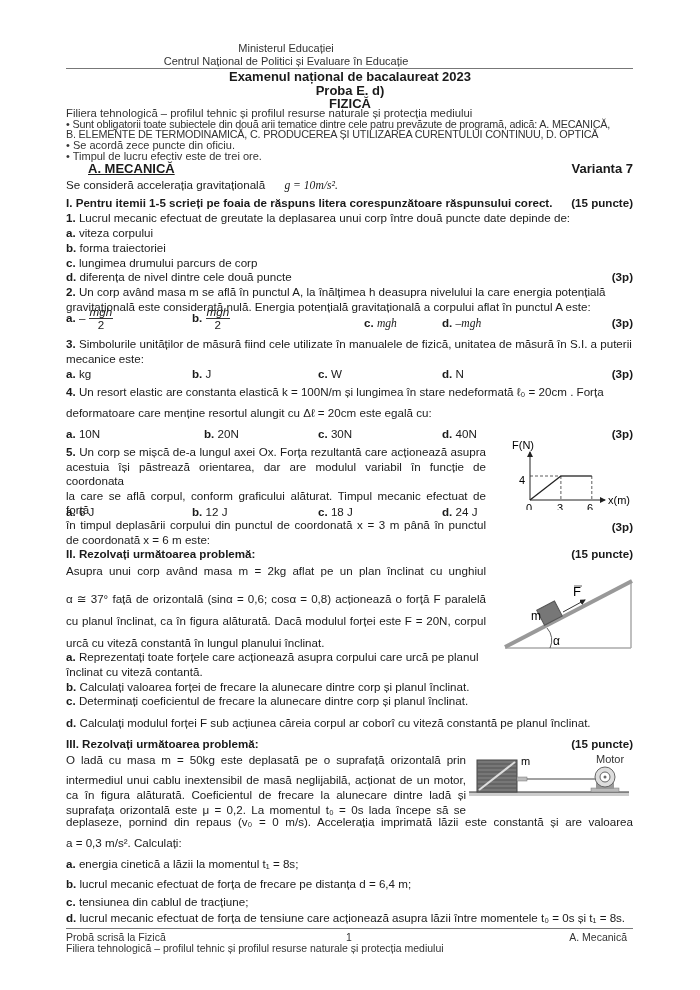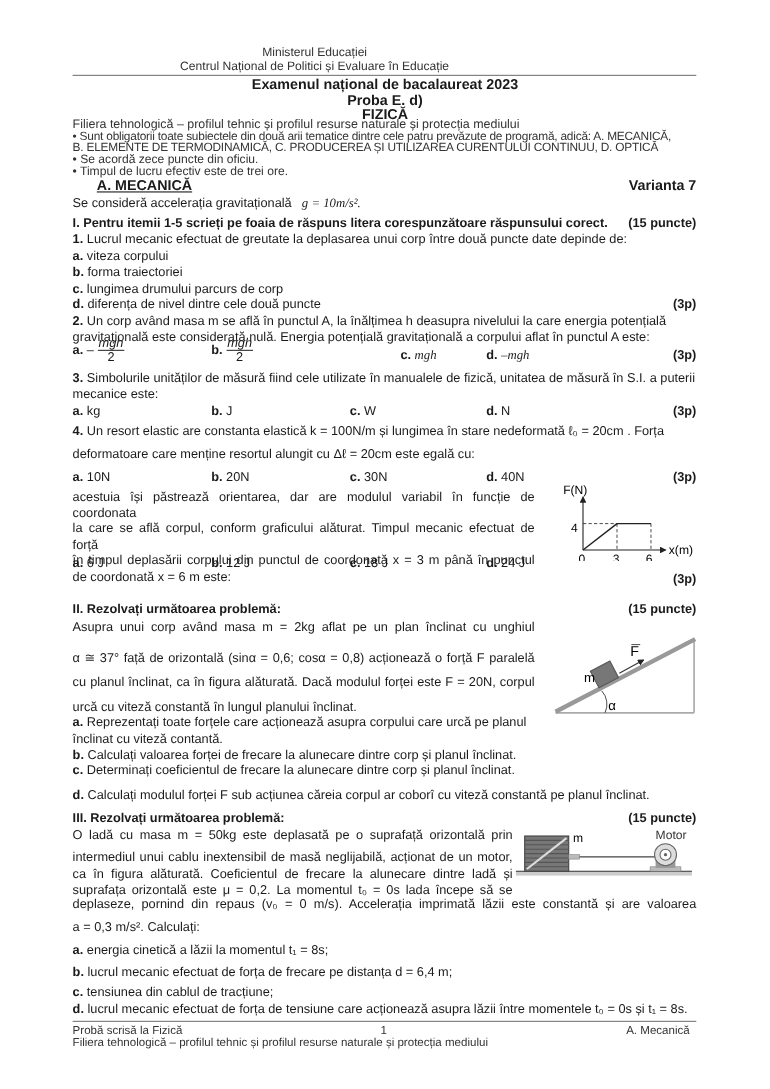--- a/index.html
+++ b/index.html
@@ -36,21 +36,21 @@
 <div class="line" style="top:117px;font-size:10.8px;color:#333;letter-spacing:-0.2px;">• Sunt obligatorii toate subiectele din două arii tematice dintre cele patru prevăzute de programă, adică: A. MECANICĂ,</div>
 <div class="line" style="top:127px;font-size:10.8px;color:#333;letter-spacing:-0.2px;">B. ELEMENTE DE TERMODINAMICĂ, C. PRODUCEREA ȘI UTILIZAREA CURENTULUI CONTINUU, D. OPTICĂ</div>
 <div class="line" style="top:138px;font-size:11px;color:#333;">• Se acordă zece puncte din oficiu.</div>
 <div class="line" style="top:149px;font-size:11px;color:#333;">• Timpul de lucru efectiv este de trei ore.</div>
 
 <div class="abs b" style="top:161px;left:88px;font-size:13px;text-decoration:underline;">A. MECANICĂ</div>
 <div class="abs b" style="top:161px;right:67px;font-size:13px;">Varianta 7</div>
 
 <div class="line" style="top:178px;">
   <span>Se consideră accelerația gravitațională</span>
-  <span class="i" style="margin-left:6px;">g = 10m/s².</span>
+  <span class="i" style="margin-left:16px;">g = 10m/s².</span>
 </div>
 
 <div class="line b" style="top:196px;">I. Pentru itemii 1-5 scrieți pe foaia de răspuns litera corespunzătoare răspunsului corect.</div>
 <div class="pts" style="top:196px;">(15 puncte)</div>
 
 <div class="line" style="top:211px;"><span class="b">1.</span> <span>Lucrul mecanic efectuat de greutate la deplasarea unui corp între două puncte date depinde de:</span></div>
 <div class="line" style="top:226px;"><span class="b">a.</span> <span>viteza corpului</span></div>
 <div class="line" style="top:241px;"><span class="b">b.</span> <span>forma traiectoriei</span></div>
 <div class="line" style="top:256px;"><span class="b">c.</span> <span>lungimea drumului parcurs de corp</span></div>
 <div class="line" style="top:270px;"><span class="b">d.</span> <span>diferența de nivel dintre cele două puncte</span></div>
@@ -75,26 +75,27 @@
 <div class="line" style="top:352px;">mecanice este:</div>
 <div class="opt" style="top:367px;left:66px;"><span class="b">a.</span> <span>kg</span></div>
 <div class="opt" style="top:367px;left:192px;"><span class="b">b.</span> <span>J</span></div>
 <div class="opt" style="top:367px;left:318px;"><span class="b">c.</span> <span>W</span></div>
 <div class="opt" style="top:367px;left:442px;"><span class="b">d.</span> <span>N</span></div>
 <div class="pts" style="top:367px;">(3p)</div>
 
 <div class="line" style="top:385px;"><span class="b">4.</span> <span>Un resort elastic are constanta elastică k = 100N/m și lungimea în stare nedeformată ℓ₀ = 20cm . Forța</span></div>
 <div class="line" style="top:406px;">deformatoare care menține resortul alungit cu Δℓ = 20cm este egală cu:</div>
 <div class="opt" style="top:427px;left:66px;"><span class="b">a.</span> <span>10N</span></div>
-<div class="opt" style="top:427px;left:192px;"><span class="b">b.</span> <span>20N</span></div>
+<div class="opt" style="top:427px;left:204px;"><span class="b">b.</span> <span>20N</span></div>
 <div class="opt" style="top:427px;left:318px;"><span class="b">c.</span> <span>30N</span></div>
 <div class="opt" style="top:427px;left:442px;"><span class="b">d.</span> <span>40N</span></div>
 <div class="pts" style="top:427px;">(3p)</div>
 
 <div class="abs" style="top:445px;left:66px;width:420px;line-height:14.6px;">
+  <div class="just"><span class="b">5.</span> <span>Un corp se mișcă de-a lungul axei Ox. Forța rezultantă care acționează asupra</span></div>
   <div class="just">acestuia își păstrează orientarea, dar are modulul variabil în funcție de coordonata</div>
   <div class="just">la care se află corpul, conform graficului alăturat. Timpul mecanic efectuat de forță</div>
   <div class="just">în timpul deplasării corpului din punctul de coordonată x = 3 m până în punctul</div>
   <div>de coordonată x = 6 m este:</div>
 </div>
 <div class="opt" style="top:505px;left:66px;"><span class="b">a.</span> <span>6 J</span></div>
 <div class="opt" style="top:505px;left:192px;"><span class="b">b.</span> <span>12 J</span></div>
 <div class="opt" style="top:505px;left:318px;"><span class="b">c.</span> <span>18 J</span></div>
 <div class="opt" style="top:505px;left:442px;"><span class="b">d.</span> <span>24 J</span></div>
 <div class="pts" style="top:520px;">(3p)</div>

